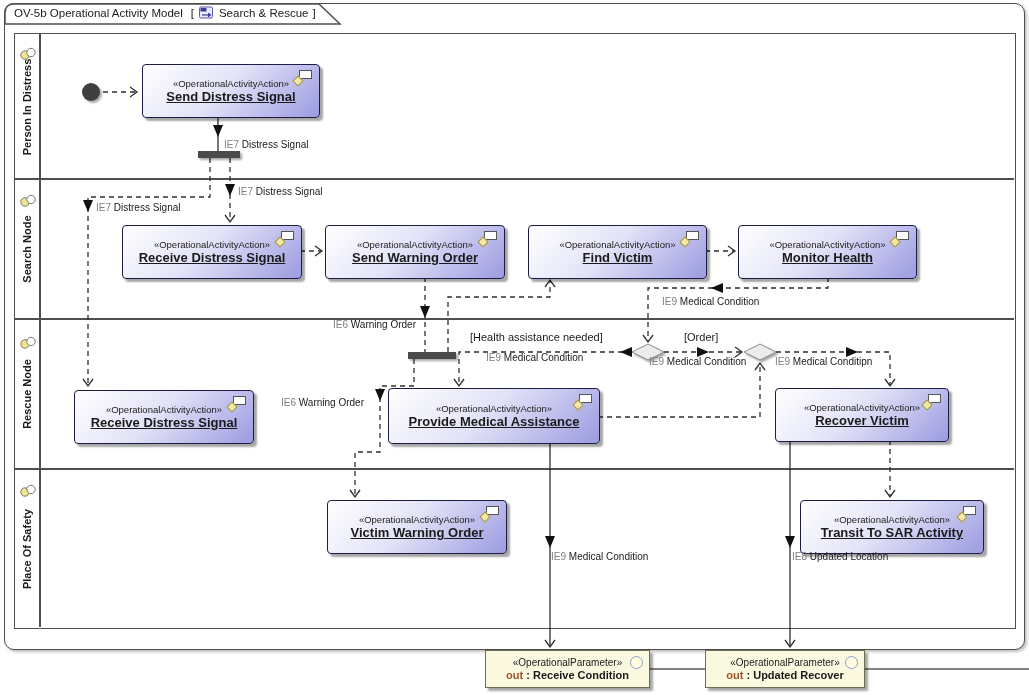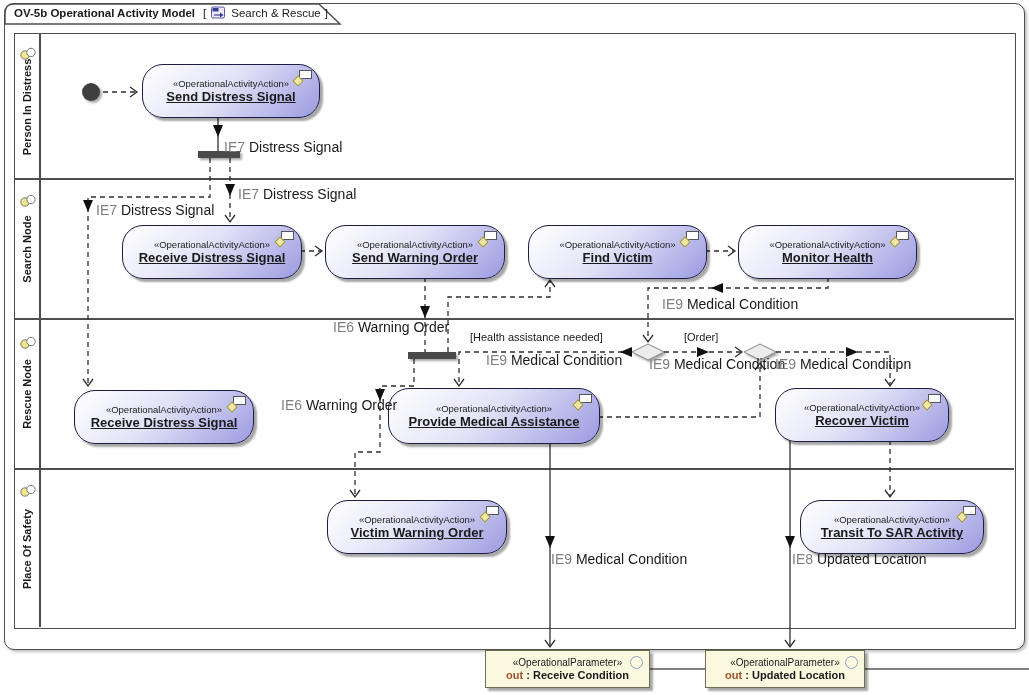--- a/index.html
+++ b/index.html
@@ -7,55 +7,55 @@
        font-family:"Liberation Sans", sans-serif;color:#1a1a1a;}
   #canvas{position:absolute;inset:0;}
 
   
   .outer-frame{position:absolute;left:4px;top:3px;width:1019px;height:645px;
     border:1.5px solid #4f4f4f;border-radius:10px;background:#ffffff;
     box-shadow:2px 2px 3px rgba(0,0,0,0.25);}
   .tab{position:absolute;left:4px;top:3px;width:340px;height:22px;}
   .tab-text{position:absolute;left:14px;top:5px;display:flex;align-items:center;gap:4px;
     font-size:11.5px;white-space:nowrap;}
-  .tab-title{font-weight:bold;text-align:center;}
+  .tab-title{font-weight:normal;text-align:center;}
   .tab-ref{margin-left:4px;}
 
   
   .inner-frame{position:absolute;left:14px;top:33px;width:1000px;height:594px;
     border:1.5px solid #4f4f4f;}
   .lane-sep{position:absolute;left:14px;width:1000px;height:2px;background:#4f4f4f;}
   .lane-headline{position:absolute;left:39px;top:33px;width:1.5px;height:594px;background:#4f4f4f;}
   .lane-cell{position:absolute;left:15px;width:24px;display:flex;align-items:center;justify-content:center;}
   .lane-label{transform:rotate(-90deg);white-space:nowrap;font-weight:bold;font-size:11px;}
   .lane-icon{position:absolute;left:19px;}
 
   
-  .action{position:absolute;border:1.3px solid #1c1c44;border-radius:21px;
+  .action{position:absolute;border:1.3px solid #1c1c44;border-radius:4px;
     background:linear-gradient(135deg,#ffffff 0%,#e3e3f8 45%,#9b9be1 100%);
     box-shadow:3px 3px 2px rgba(0,0,0,0.35);
     display:flex;flex-direction:column;align-items:center;justify-content:center;}
   .stereo{font-size:9.5px;line-height:12px;}
   .aname{font-size:13px;font-weight:bold;line-height:14px;text-decoration:underline;}
   .act-icon{position:absolute;top:5px;right:7px;width:18px;height:15px;}
   .act-icon .r{position:absolute;right:0;top:0;width:11px;height:7px;border:1px solid #555;background:#fff;}
   .act-icon .d{position:absolute;left:0;bottom:0;width:6px;height:6px;background:#f3e7a2;border:1px solid #99914f;transform:rotate(45deg);}
 
   
   .param{position:absolute;width:163px;height:36px;background:#fbf8e0;
     border:1.3px solid #6e6e52;box-shadow:3px 3px 2px rgba(0,0,0,0.35);
     display:flex;flex-direction:column;align-items:center;justify-content:center;}
   .param .stereo{font-size:10px;}
   .param .pline{font-size:11px;font-weight:bold;}
   .param .dir{color:#a0522d;}
   .param .pin{position:absolute;top:5px;right:6px;width:11px;height:11px;border-radius:50%;
     background:#fffde0;border:1.3px solid #8aa0c8;}
 
   
-  .flabel{position:absolute;font-size:14px;white-space:nowrap;}
+  .flabel{position:absolute;font-size:10px;white-space:nowrap;}
   .pfx{color:#7f7f7f;}
   .guard{position:absolute;font-size:11px;white-space:nowrap;color:#1a1a1a;}
 
   svg.overlay{position:absolute;left:0;top:0;pointer-events:none;}
   svg .shadowed{filter:drop-shadow(2px 2px 1px rgba(0,0,0,0.35));}
 </style>
 </head>
 <body>
 
 <div id="canvas">
@@ -320,21 +320,21 @@
 
   <div class="param" style="left:485px;top:650px;width:163px;height:36px">
     <span class="pin"></span>
     <div class="stereo">«OperationalParameter»</div>
     <div class="pline"><span class="dir">out</span> <span>: Receive Condition</span></div>
   </div>
 
   <div class="param" style="left:705px;top:650px;width:158px;height:36px">
     <span class="pin"></span>
     <div class="stereo">«OperationalParameter»</div>
-    <div class="pline"><span class="dir">out</span> <span>: Updated Location</span></div>
+    <div class="pline"><span class="dir">out</span> <span>: Updated Recover</span></div>
   </div>
 
   <div class="flabel" style="left:224px;top:139px"><span class="pfx">IE7</span> <span>Distress Signal</span></div>
   <div class="flabel" style="left:238px;top:186px"><span class="pfx">IE7</span> <span>Distress Signal</span></div>
   <div class="flabel" style="left:96px;top:202px"><span class="pfx">IE7</span> <span>Distress Signal</span></div>
   <div class="flabel" style="left:333px;top:319px"><span class="pfx">IE6</span> <span>Warning Order</span></div>
   <div class="flabel" style="left:281px;top:397px"><span class="pfx">IE6</span> <span>Warning Order</span></div>
   <div class="flabel" style="left:662px;top:296px"><span class="pfx">IE9</span> <span>Medical Condition</span></div>
   <div class="flabel" style="left:486px;top:352px"><span class="pfx">IE9</span> <span>Medical Condition</span></div>
   <div class="flabel" style="left:649px;top:356px"><span class="pfx">IE9</span> <span>Medical Condition</span></div>

